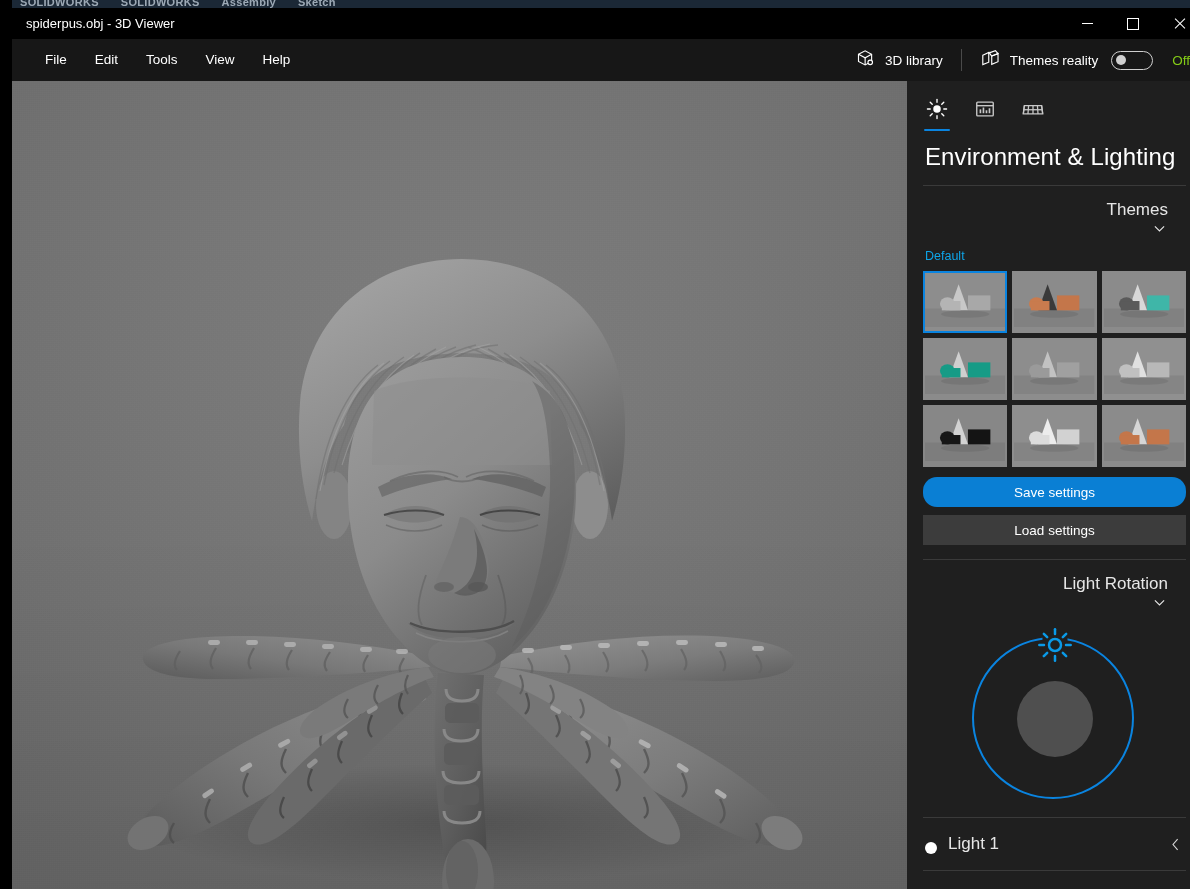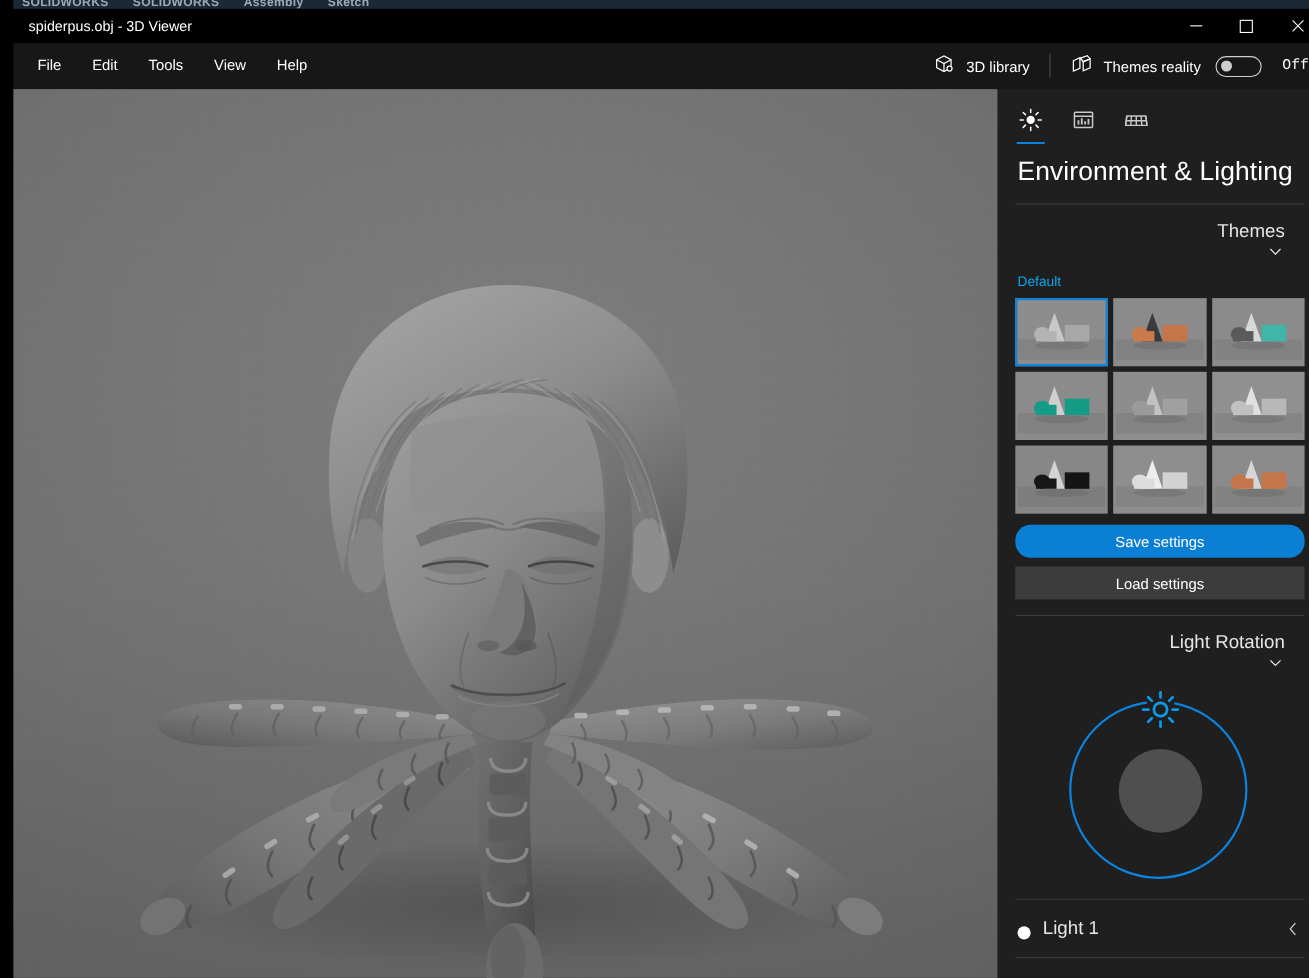--- a/index.html
+++ b/index.html
@@ -32,33 +32,33 @@
   .glyph-max{width:10px;height:10px;border:1px solid #fff;display:block;}
   .glyph-close{position:relative;width:11px;height:11px;display:block;}
   .glyph-close:before,.glyph-close:after{content:"";position:absolute;
     left:-1px;top:5px;width:14px;height:1px;background:#fff;}
   .glyph-close:before{transform:rotate(45deg);}
   .glyph-close:after{transform:rotate(-45deg);}
 
   
   .menubar{position:absolute;left:0;top:39px;width:1190px;height:42px;
     background:#171717;display:flex;align-items:center;}
-  .menus{display:flex;align-items:center;height:42px;padding-left:8px;}
+  .menus{display:flex;align-items:center;height:42px;padding-left:19px;}
   .menu-item{height:42px;line-height:42px;padding:0 14px;font-size:13.5px;
     color:#ffffff;white-space:nowrap;}
   .cmd-right{position:absolute;right:0;top:0;height:42px;display:flex;
     align-items:center;}
   .cmd-btn{display:flex;align-items:center;gap:9px;height:42px;padding:0 12px;
     color:#ffffff;font-size:13.5px;white-space:nowrap;}
   .vsep{width:1px;height:22px;background:#4a4a4a;margin:0 6px;}
   .toggle{width:42px;height:19px;border:1px solid #cfcfcf;border-radius:10px;
     position:relative;box-sizing:border-box;margin:0 4px;}
   .toggle .knob{position:absolute;left:4px;top:50%;transform:translateY(-50%);
     width:10px;height:10px;border-radius:50%;background:#cfcfcf;}
-  .toggle-state{font-size:13.5px;color:#ffffff;margin-left:6px;font-family:Liberation Mono, monospace;}
+  .toggle-state{font-size:13.5px;color:#84cc16;margin-left:6px;}
 
   
   .viewport{position:absolute;left:0;top:81px;width:895px;height:808px;
     overflow:hidden;
     background:
       radial-gradient(ellipse 118% 96% at 50% 34%,
         #7c7c7c 0%, #767676 26%, #6f6f6f 50%, #676767 72%, #606060 100%);
   }
   .viewport .floorfade{position:absolute;left:0;bottom:0;width:100%;height:46%;
     background:linear-gradient(to bottom,rgba(0,0,0,0) 0%,rgba(0,0,0,.055) 100%);}

